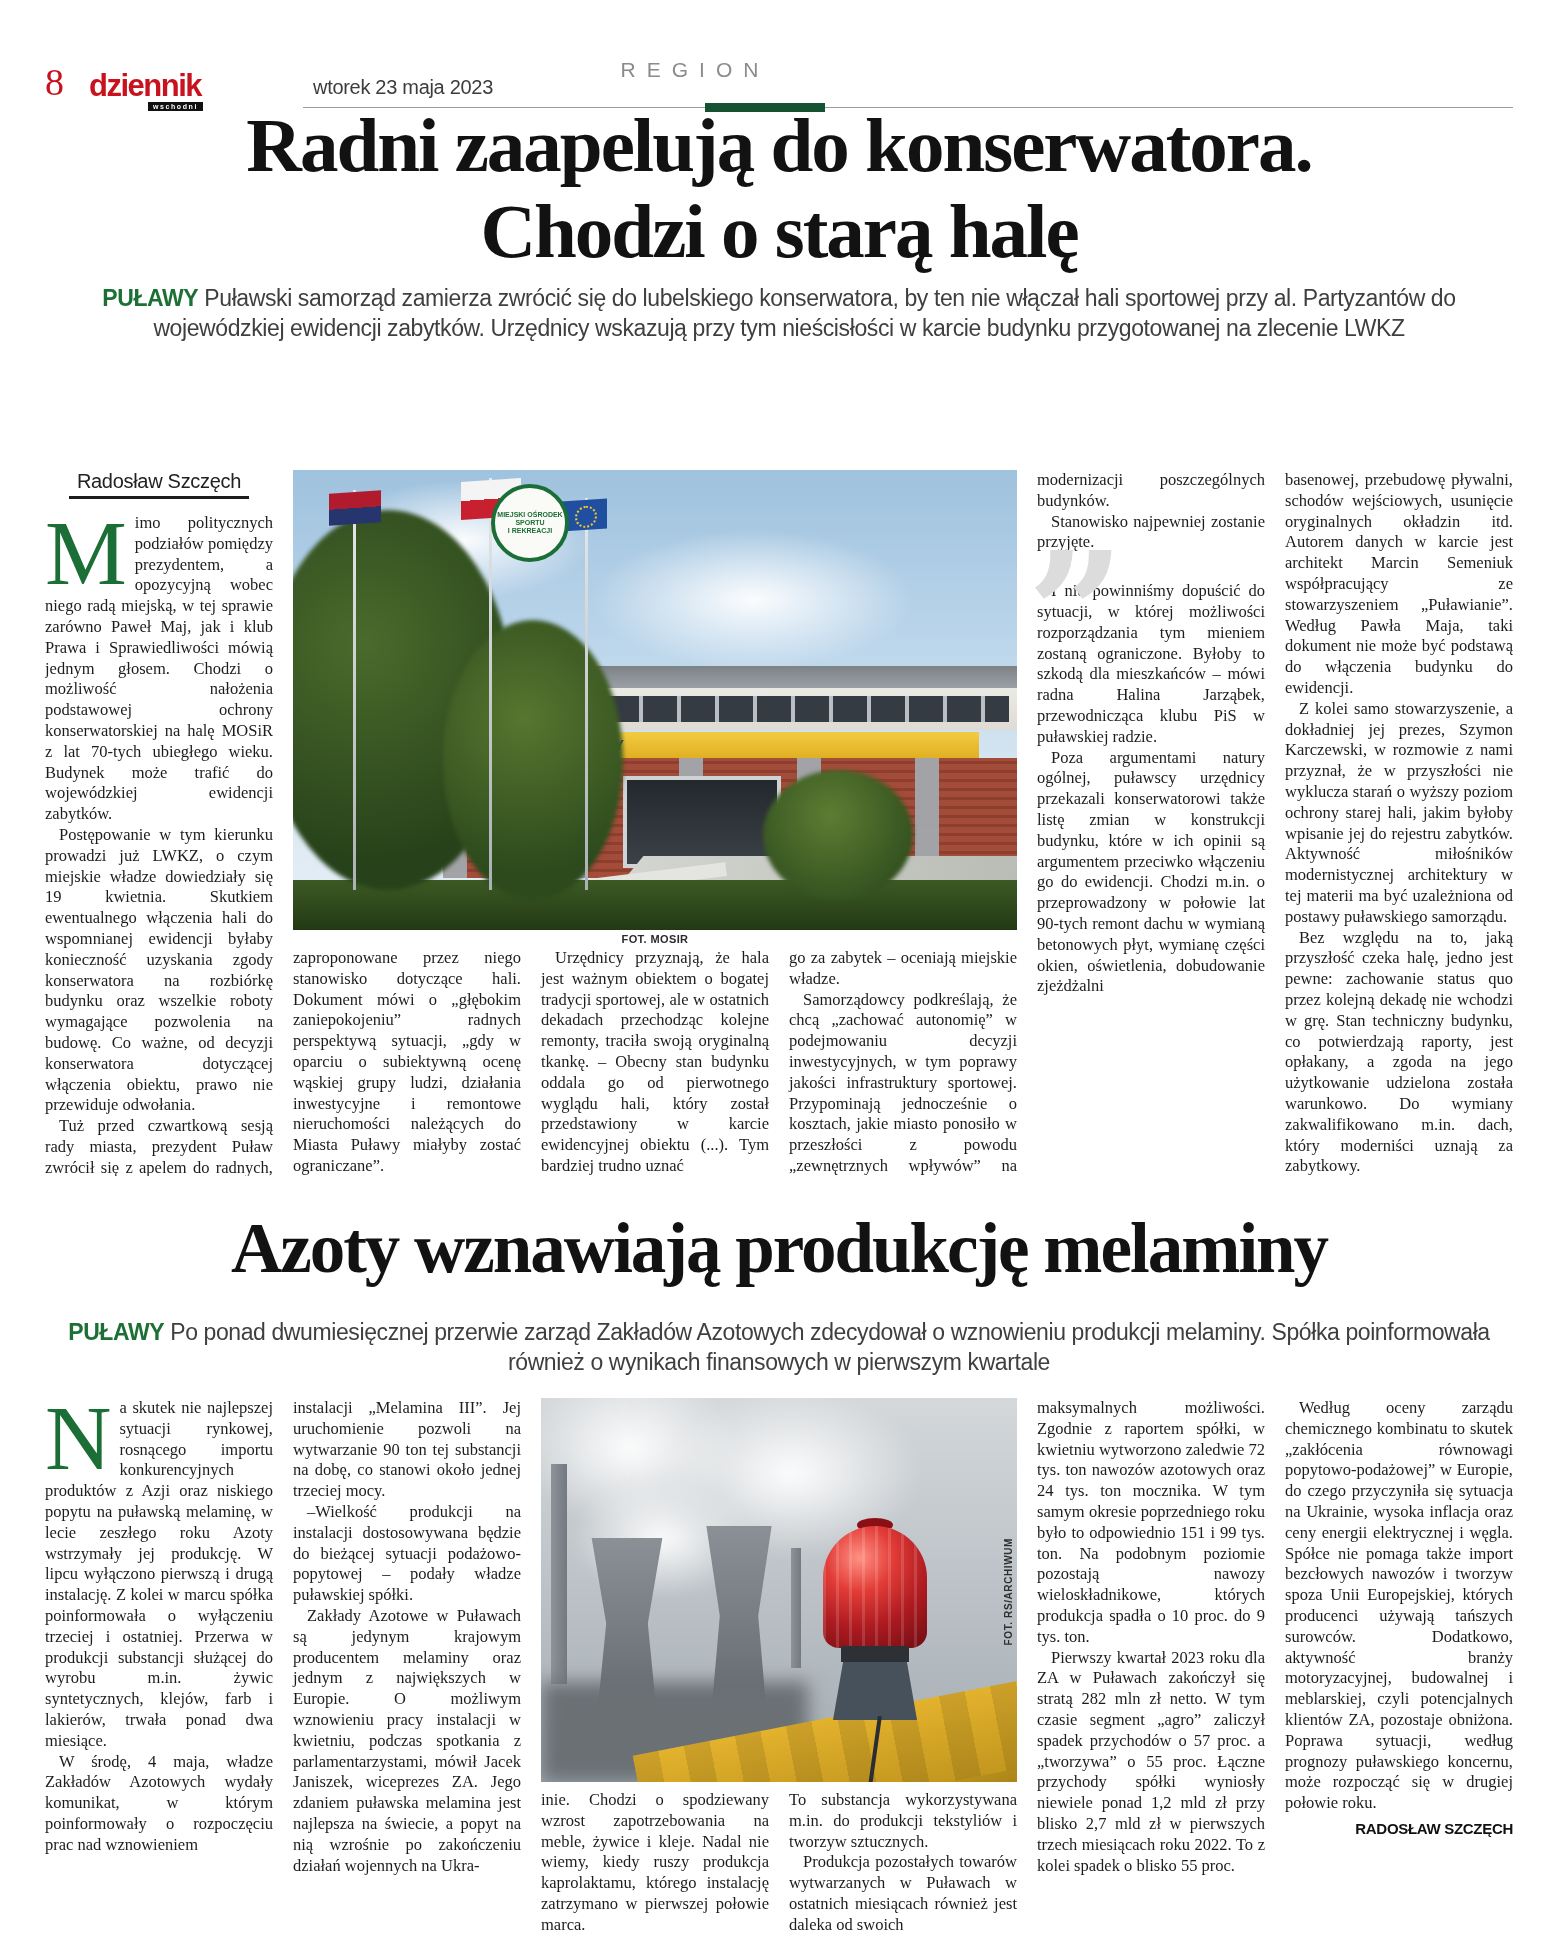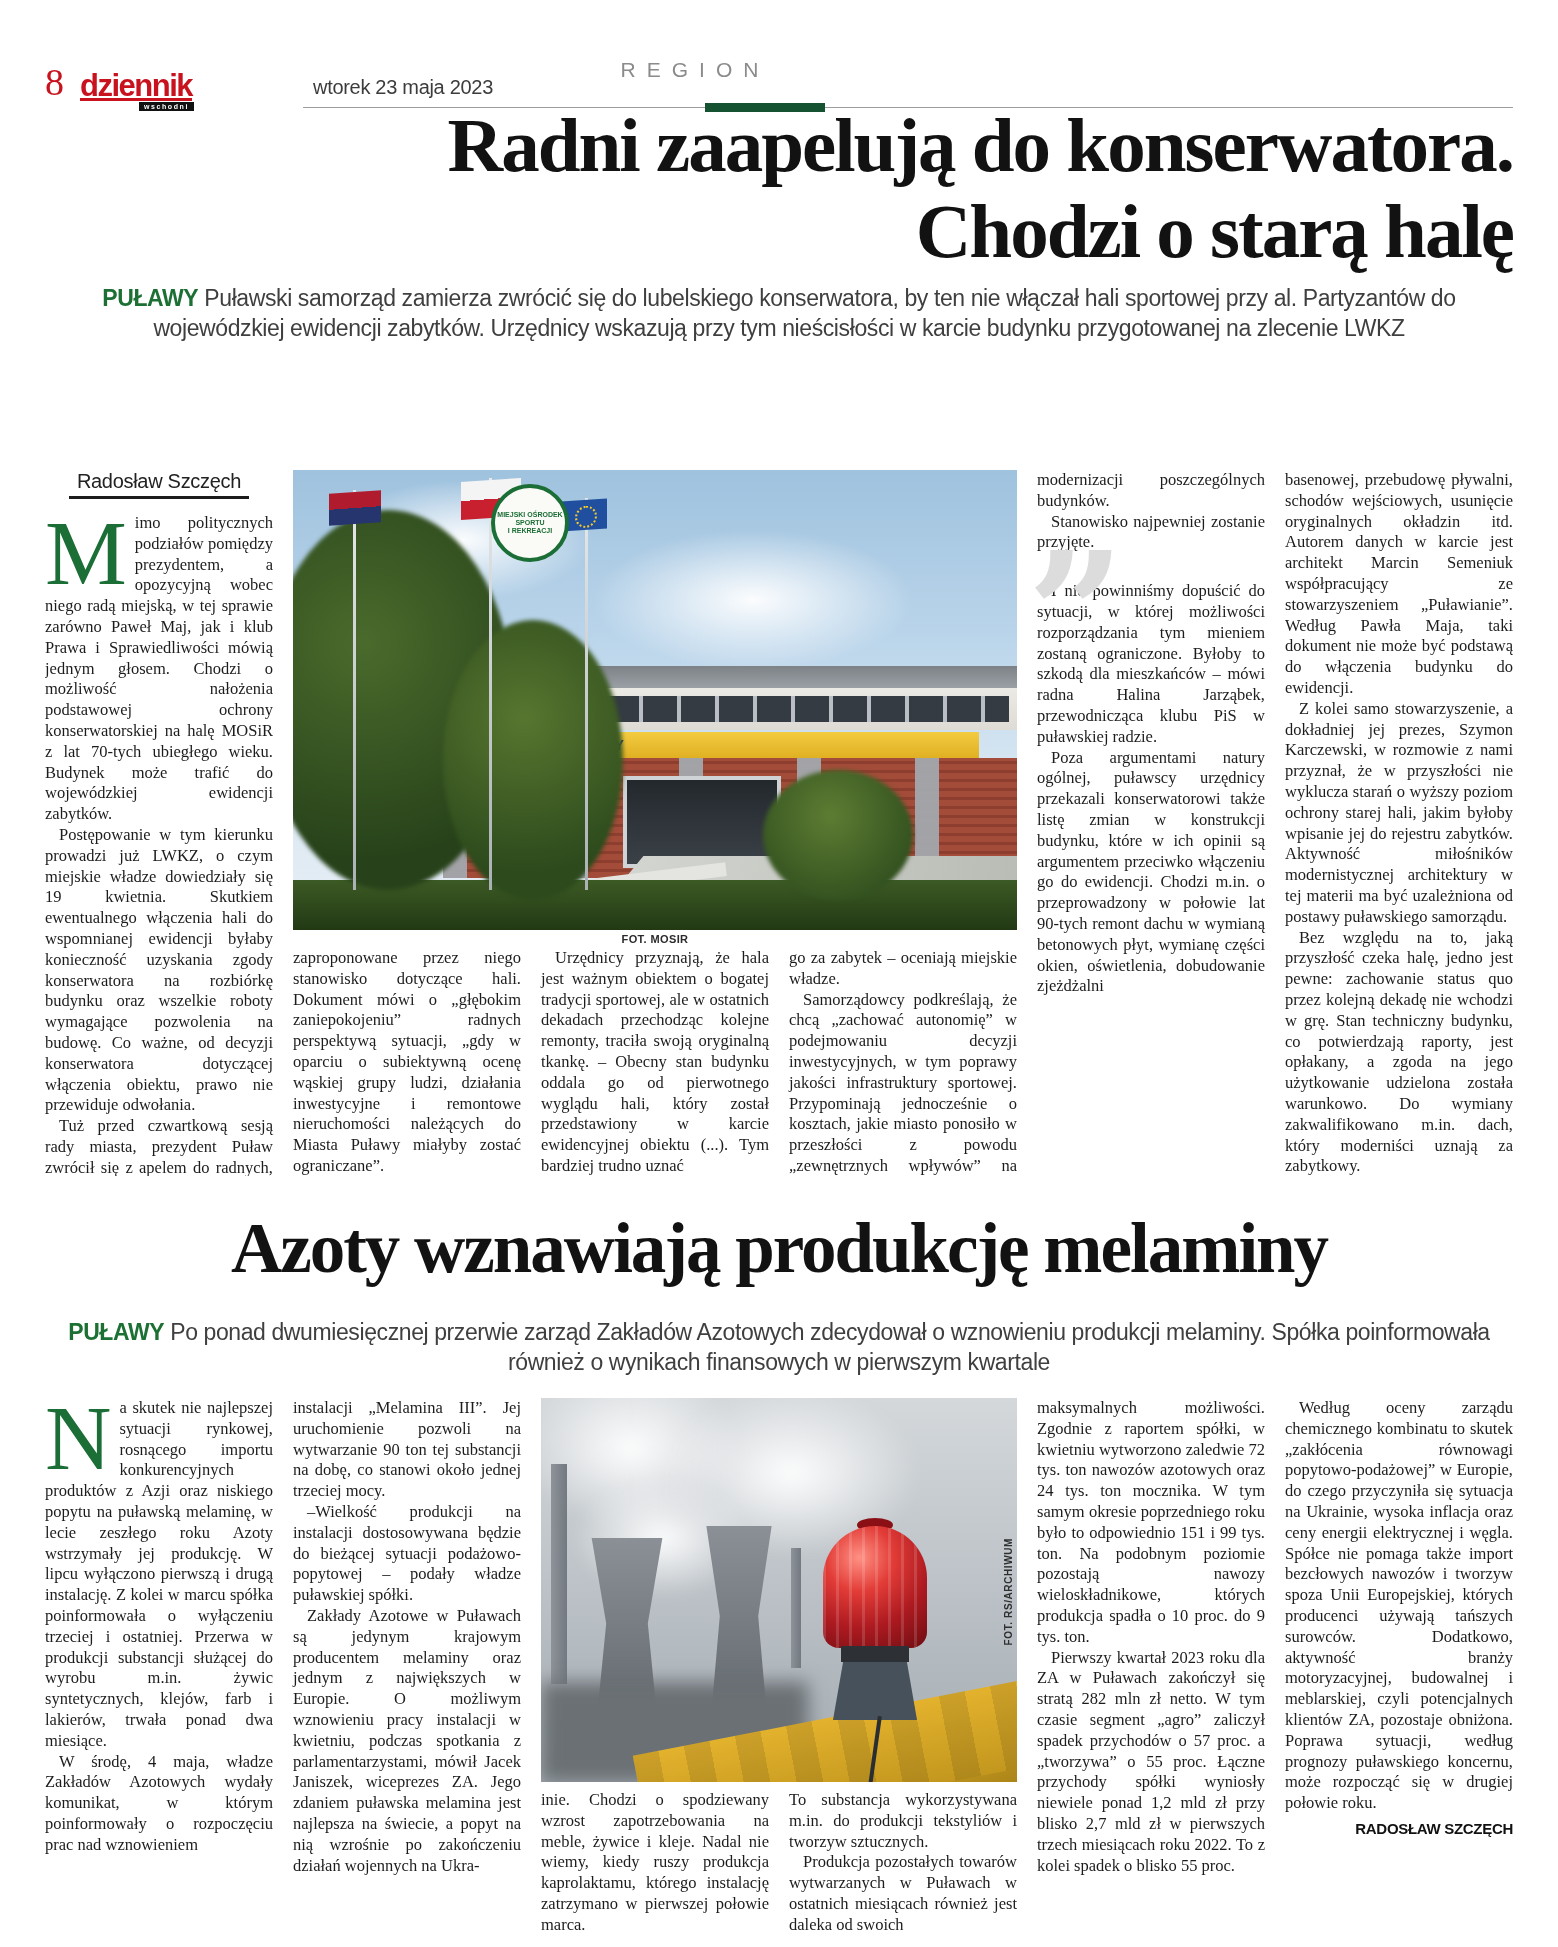--- a/index.html
+++ b/index.html
@@ -1,31 +1,31 @@
 <!DOCTYPE html>
 <html lang="pl"><head>
 <meta charset="utf-8">
 <style>
   html,body{margin:0;padding:0;background:#fff;}
   .page{position:relative;width:1558px;height:1947px;background:#fff;overflow:hidden;
         font-family:"Liberation Serif",serif;color:#1a1a1a;}
   
   .header{position:absolute;left:45px;top:58px;width:1468px;height:50px;}
   .pageno{position:absolute;left:0;top:2px;font:400 38px "Liberation Serif",serif;color:#c8131f;}
-  .logo{position:absolute;left:35px;top:10px;font:700 31px "Liberation Sans",sans-serif;
-        color:#c8131f;letter-spacing:-1.5px;text-decoration:underline;}
+  .logo{position:absolute;left:44px;top:10px;font:700 31px "Liberation Sans",sans-serif;
+        color:#c8131f;letter-spacing:-1.5px;}
   .logo .sub{position:absolute;right:-2px;bottom:-7px;background:#111;color:#fff;
         font:700 7px "Liberation Sans",sans-serif;letter-spacing:1.6px;padding:1px 5px;}
   .date{position:absolute;left:268px;top:18px;font:400 20px "Liberation Sans",sans-serif;color:#3c3c3c;letter-spacing:-0.3px;}
   .section{position:absolute;left:520px;top:0;width:260px;text-align:center;
         font:400 21px "Liberation Sans",sans-serif;letter-spacing:11px;color:#8b8b8b;}
   .hrule{position:absolute;left:258px;right:0;bottom:0;height:1px;background:#9d9d9d;}
   .secbar{position:absolute;left:660px;bottom:-4px;width:120px;height:9px;background:#155231;}
   
-  .h1a{position:absolute;left:45px;top:102px;width:1468px;text-align:right;
+  .h1a{position:absolute;left:45px;top:102px;width:1468px;text-align:center;
        font:700 77px/86px "Liberation Serif",serif;color:#121212;letter-spacing:-2px;}
   .lead{position:absolute;left:49px;width:1460px;text-align:center;
         font:400 23px/30px "Liberation Sans",sans-serif;color:#3f3f3f;letter-spacing:-0.4px;}
   .lead .tag{color:#1c7034;font-weight:700;}
   .lead1{top:283px;}
   .h2a{position:absolute;left:45px;top:1208px;width:1468px;text-align:center;
        font:700 71px/80px "Liberation Serif",serif;color:#121212;letter-spacing:-2px;}
   .lead2{top:1317px;}
   
   .abody{position:absolute;left:45px;width:1468px;display:flex;gap:20px;overflow:hidden;}

